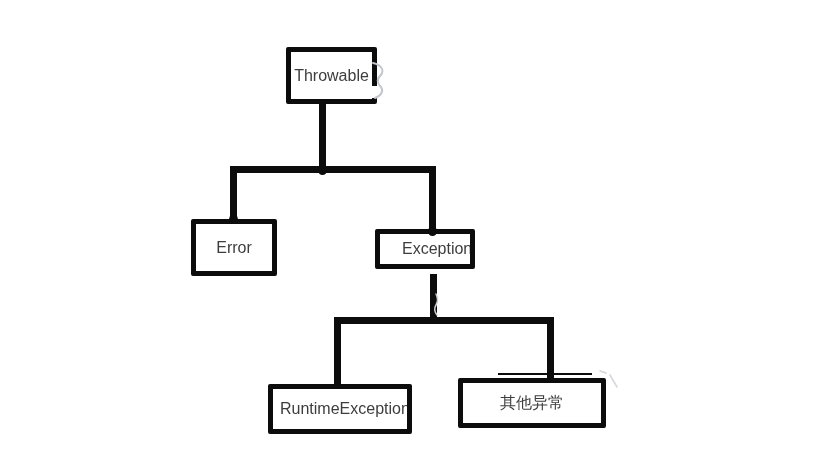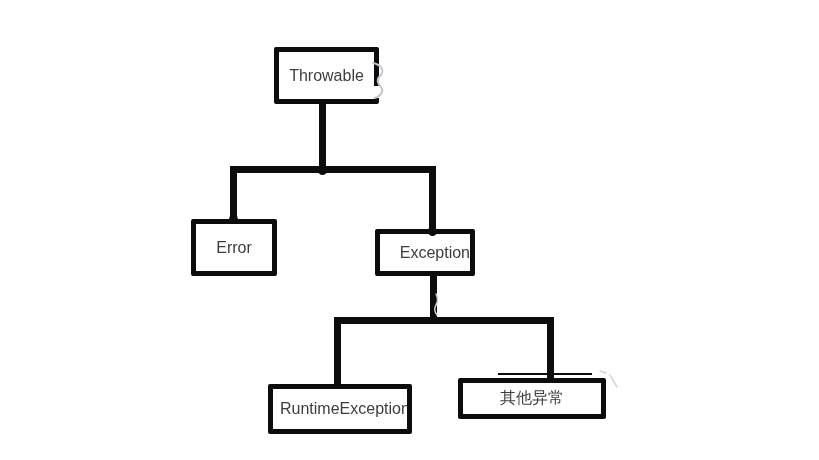--- a/index.html
+++ b/index.html
@@ -25,25 +25,25 @@
     align-items: center;
     justify-content: center;
     color: #3d3d3d;
     font-size: 16px;
     white-space: nowrap;
     overflow: hidden;
     z-index: 2;
   }
   .node span { display: inline-block; }
 
-  #node-throwable { left: 274px; top: 47px;  width: 105px; height: 57px; }
+  #node-throwable { left: 286px; top: 47px;  width: 91px; height: 57px; }
   #node-error     { left: 191px; top: 219px; width: 86px;  height: 57px; }
-  #node-exception { left: 375px; top: 229px; width: 100px; height: 47px; justify-content: flex-end; padding-left: 16px; }
+  #node-exception { left: 375px; top: 229px; width: 100px; height: 40px; justify-content: flex-start; padding-left: 22px; }
   #node-runtime   { left: 268px; top: 384px; width: 144px; height: 50px; justify-content: flex-start; padding-left: 7px; }
-  #node-other     { left: 458px; top: 378px; width: 148px; height: 41px; }
+  #node-other     { left: 458px; top: 378px; width: 148px; height: 50px; }
 
   .line {
     position: absolute;
     background: #0c0c0c;
     z-index: 1;
   }
   #l-throwable-stem { left: 319px; top: 102px; width: 7px;   height: 70px; }
   #l-top-rail       { left: 230px; top: 166px; width: 206px; height: 7px;  }
   #l-error-drop     { left: 230px; top: 170px; width: 7px;   height: 52px; }
   #l-exception-drop { left: 429px; top: 170px; width: 7px;   height: 62px; }

